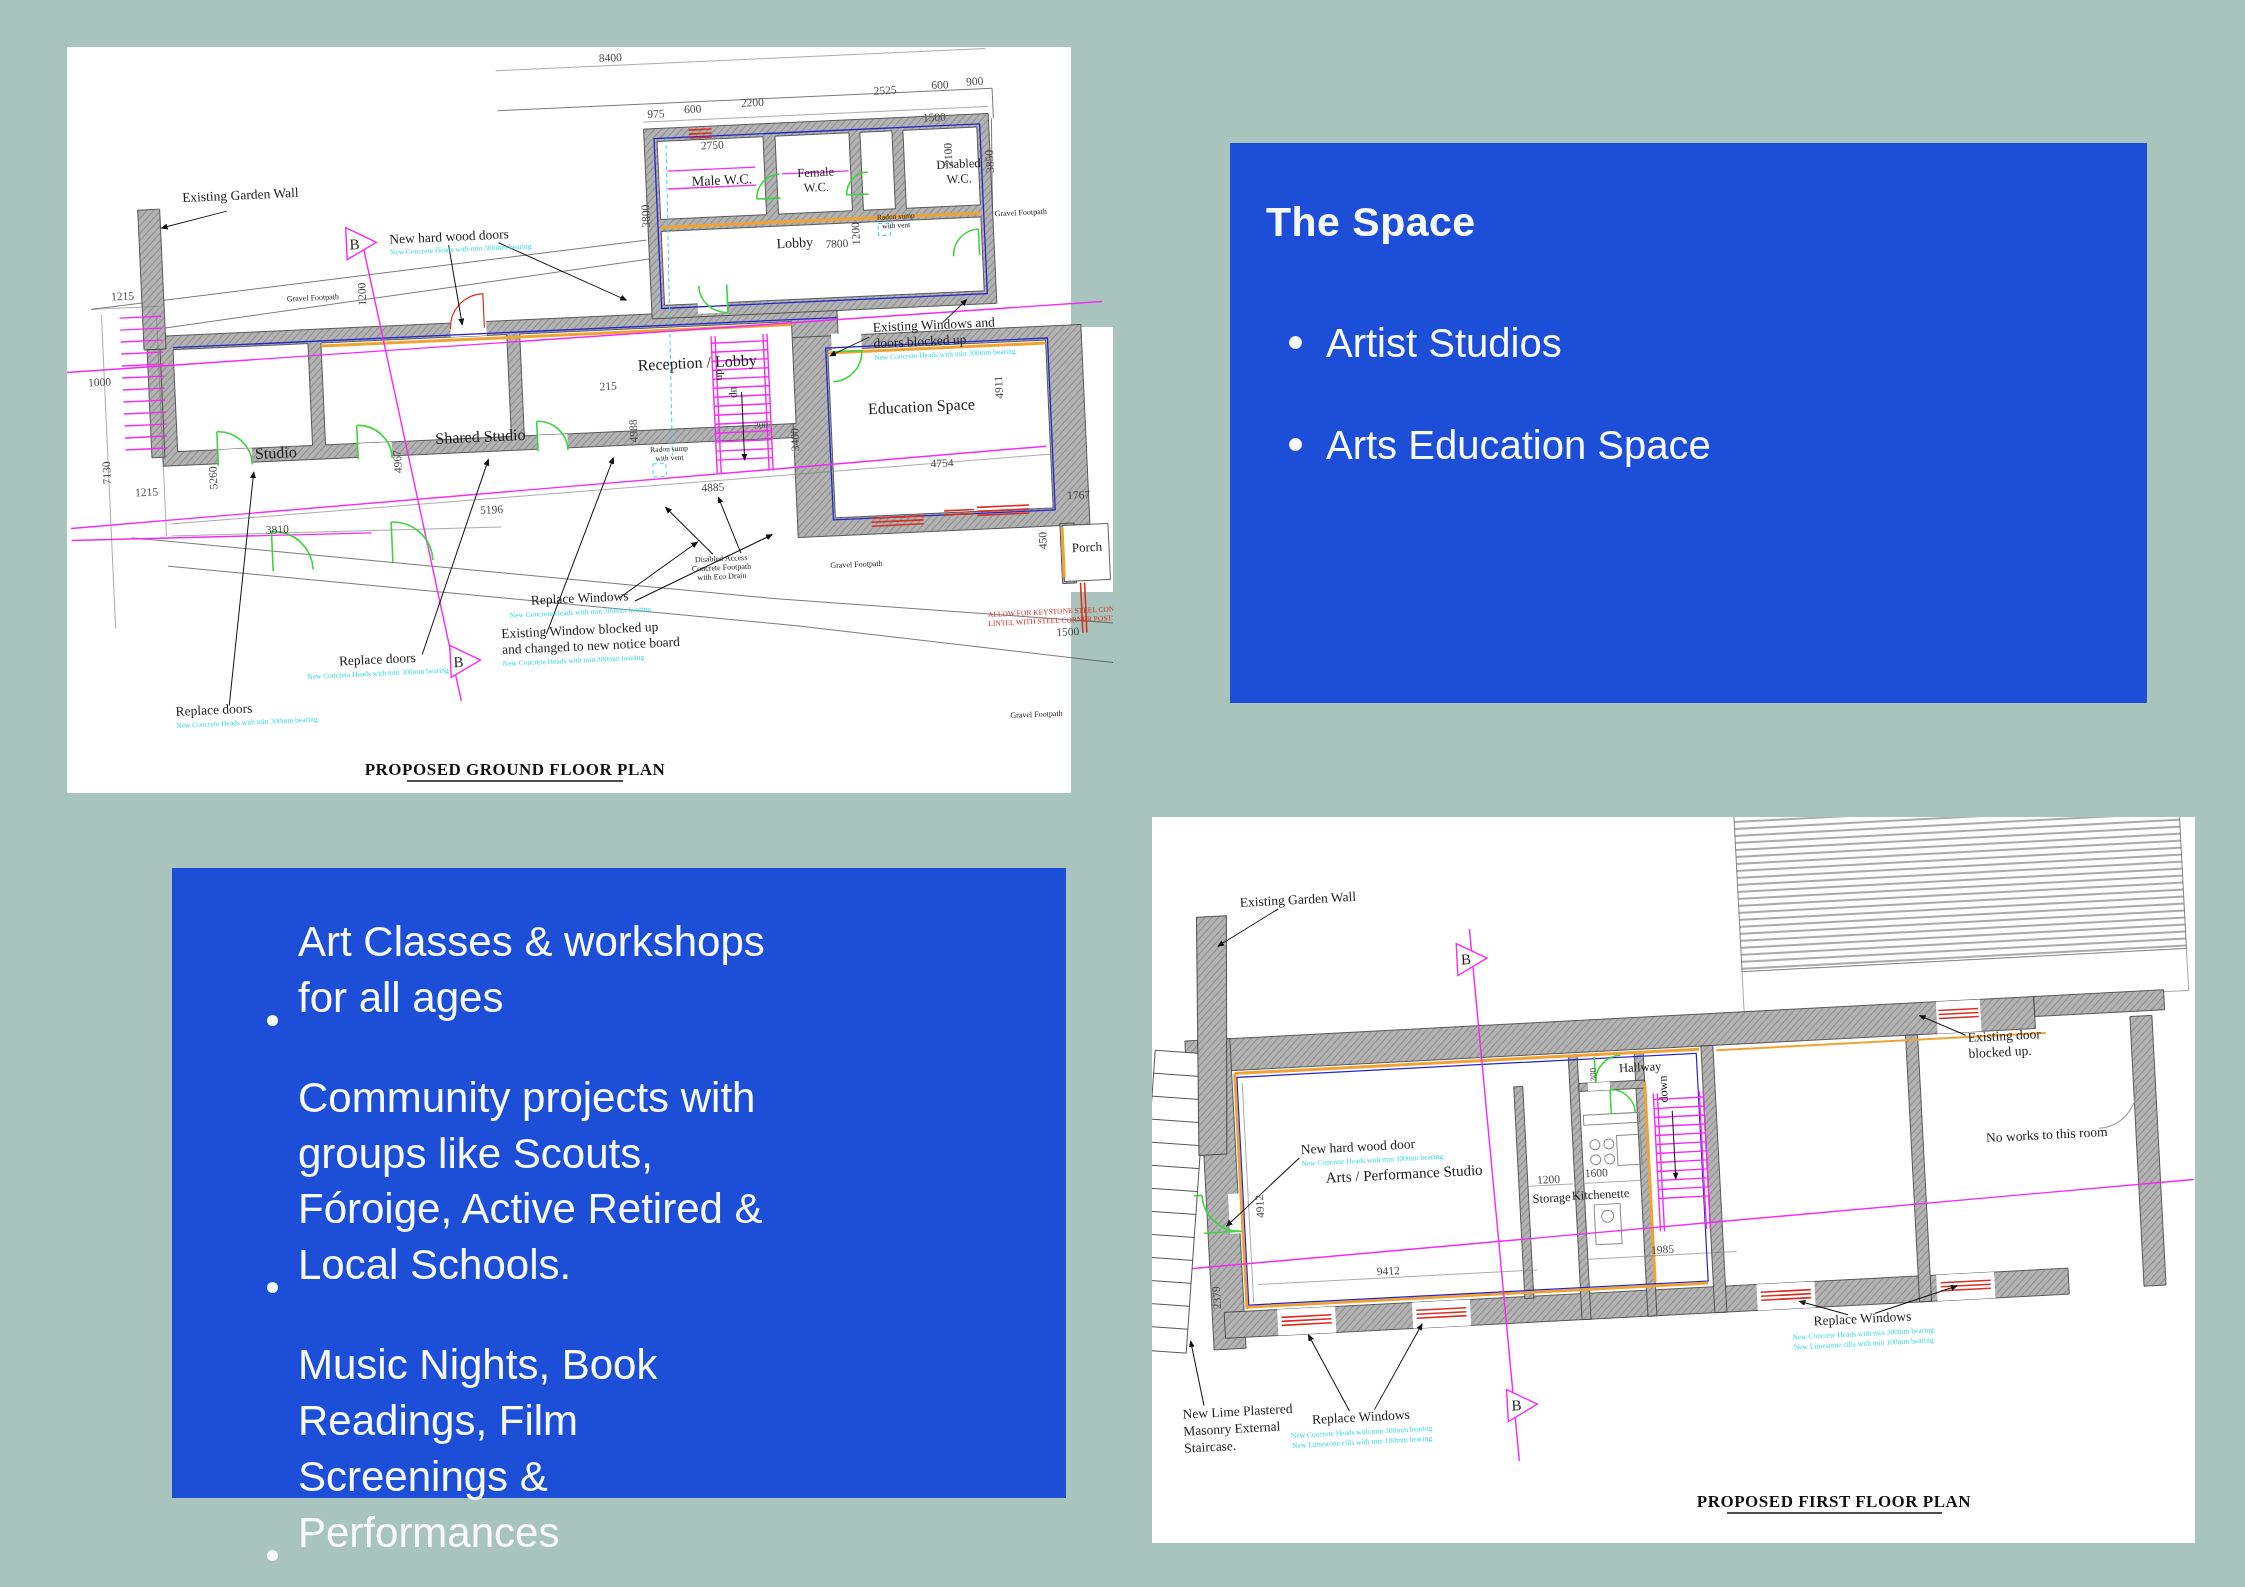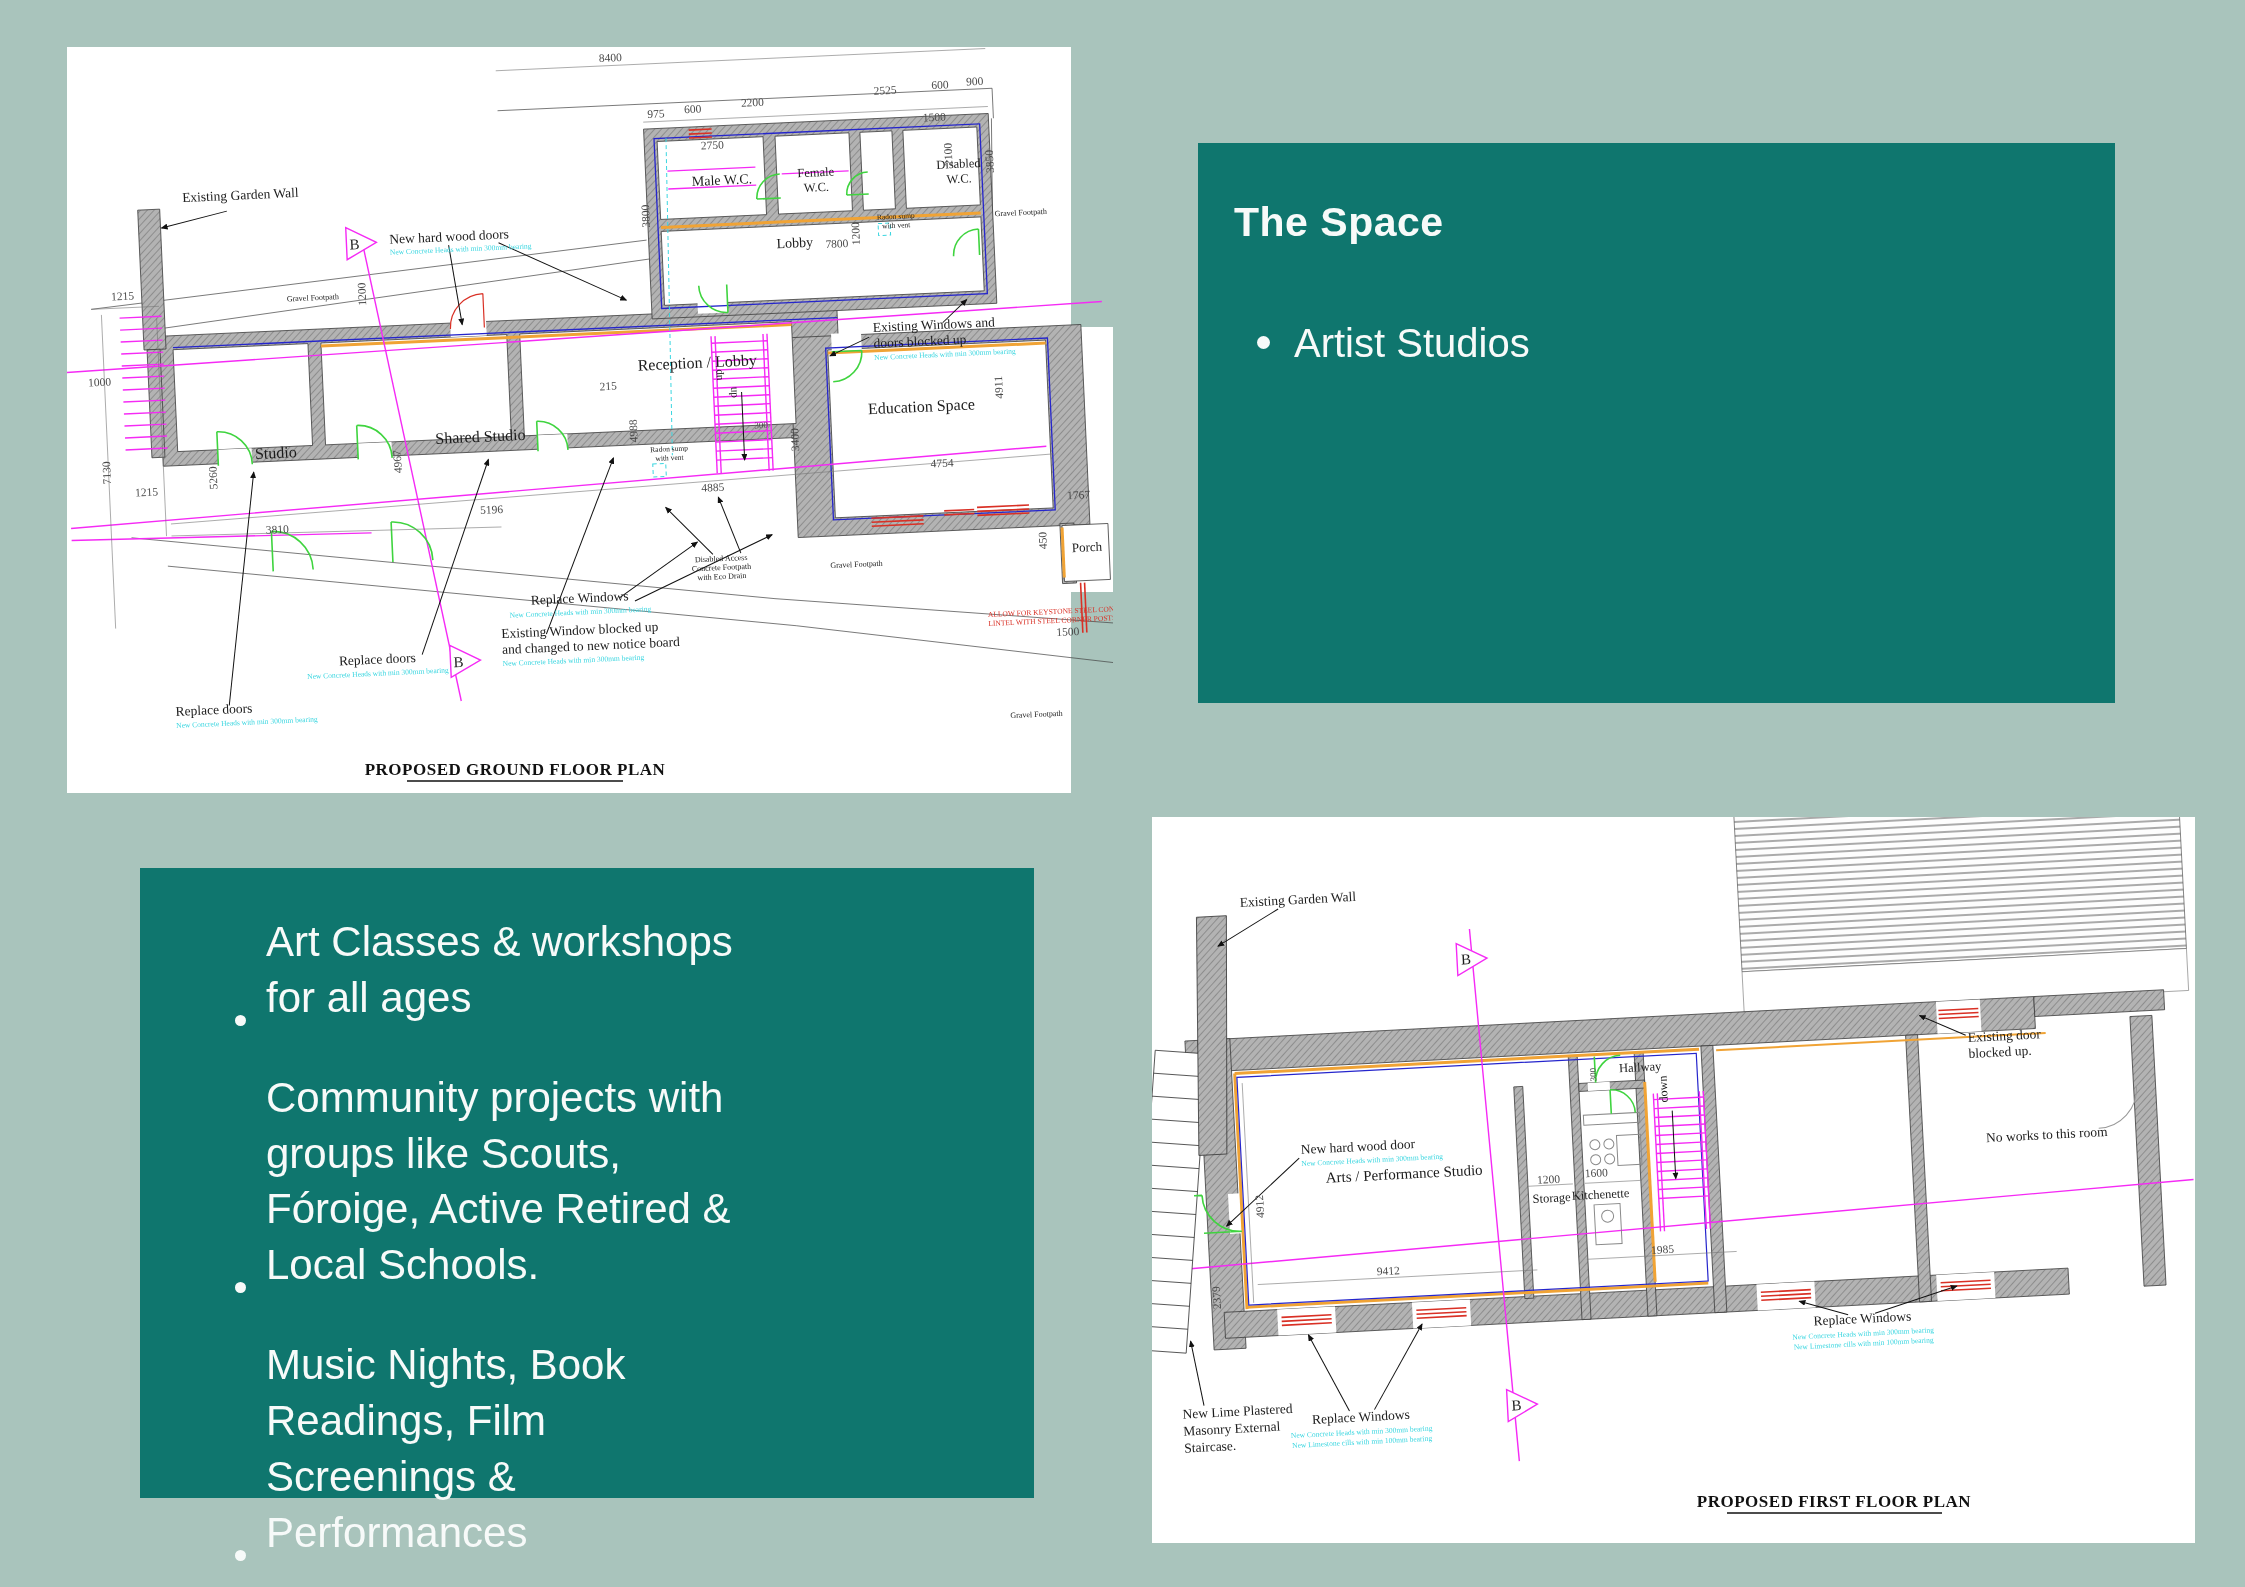--- a/index.html
+++ b/index.html
@@ -1,19 +1,19 @@
 <!DOCTYPE html>
 <html><head>
 <meta charset="utf-8">
 <style>
   html,body{margin:0;padding:0;background:#a9c4bc;}
   #stage{position:relative;width:2245px;height:1587px;background:#a9c4bc;overflow:hidden;
          font-family:"Liberation Sans",sans-serif;}
   .panel{position:absolute;}
-  .green-panel{background:#0f766e;color:#f7faf9;}
+  .green-panel{background:#1d4ed8;color:#f7faf9;margin-left:32px;}
   .green-panel h2{margin:0;font-weight:bold;color:#f7faf9;}
   .green-panel ul{list-style:none;margin:0;padding:0;}
   .green-panel li{display:flex;align-items:flex-start;}
   .green-panel .dot{flex:0 0 auto;border-radius:50%;background:#f7faf9;}
   #space-panel{left:1198px;top:143px;width:917px;height:560px;}
   #space-panel h2{font-size:41px;margin:56px 0 0 36px;letter-spacing:.5px;}
   #space-panel ul{margin:72px 0 0 59px;}
   #space-panel li{margin-bottom:52px;font-size:40px;line-height:1.25;}
   #space-panel .dot{width:13px;height:13px;margin:18px 24px 0 0;}
   #space-panel li span.txt{max-width:560px;}
@@ -286,20 +286,24 @@
     </svg>
   </div>
 
   <div class="panel green-panel" id="space-panel">
     <h2>The Space</h2>
     <ul>
       <li>
           <span class="dot"></span>
           <span class="txt">Artist Studios</span>
         </li>
+      <li>
+          <span class="dot"></span>
+          <span class="txt">Arts Education Space</span>
+        </li>
     </ul>
   </div>
 
   <div class="panel green-panel" id="offerings-panel">
     <ul>
       <li>
           <span class="dot"></span>
           <span class="txt">Art Classes &amp; workshops for all ages</span>
         </li>
       <li>

